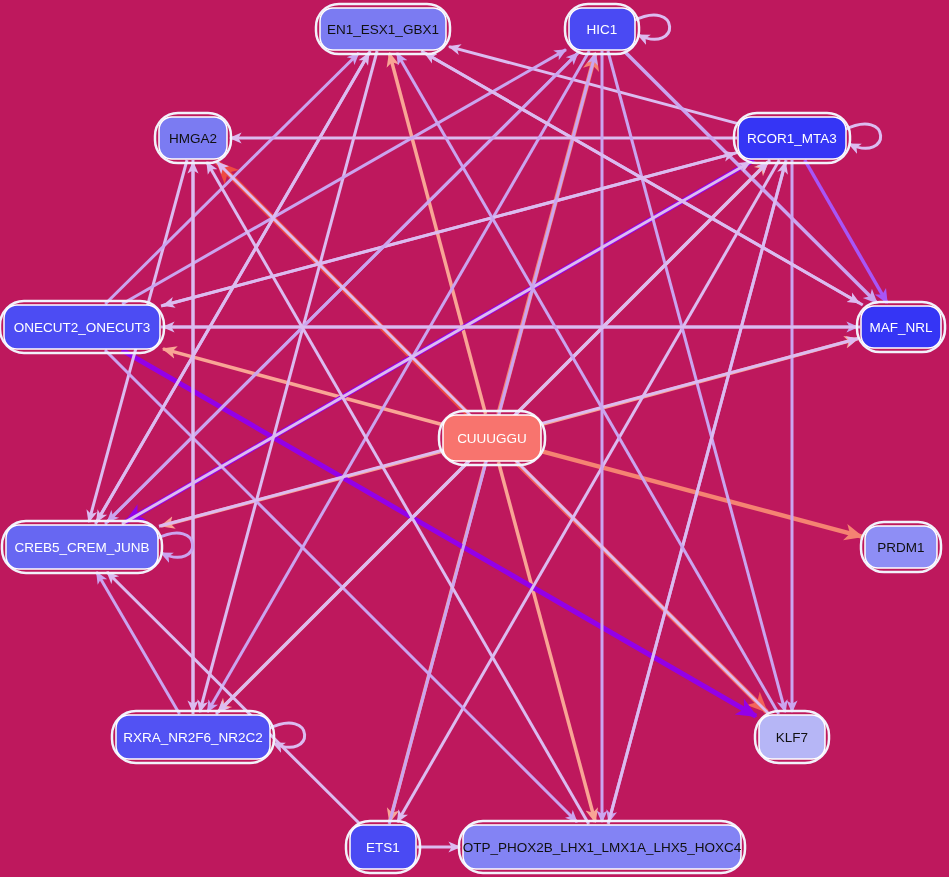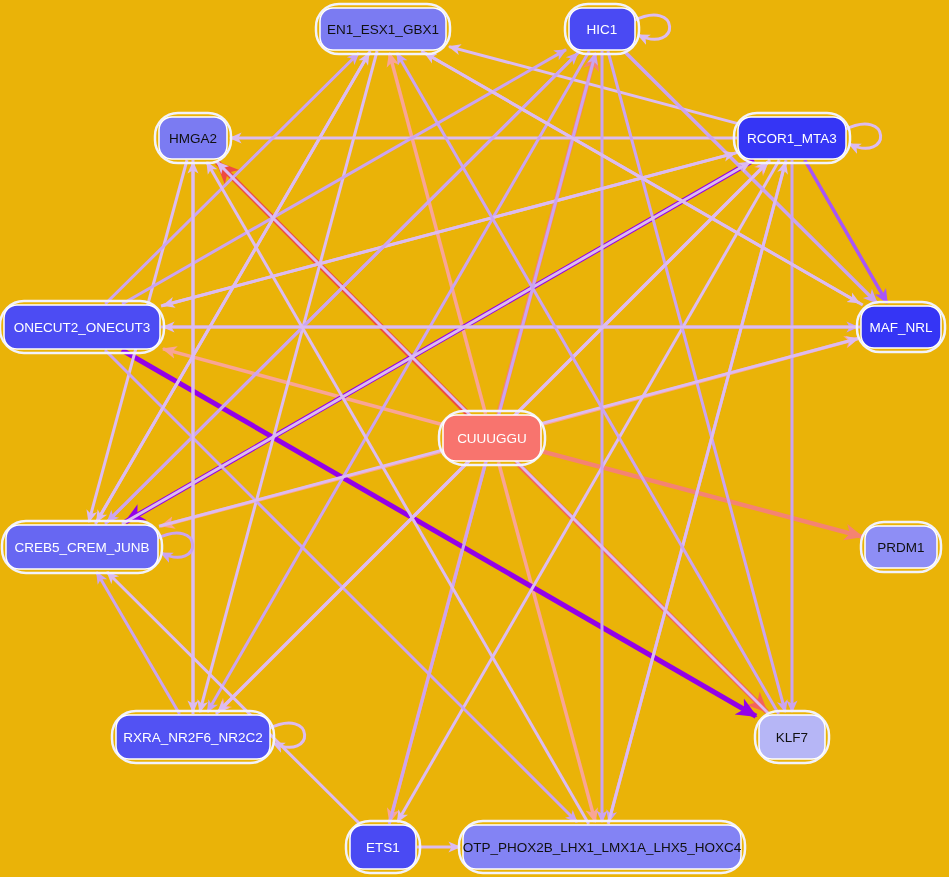--- a/index.html
+++ b/index.html
@@ -4,21 +4,21 @@
 <style>
   html, body {
     margin: 0;
     padding: 0;
     background: #ffffff;
   }
   #graph-root {
     position: relative;
     width: 949px;
     height: 877px;
-    background: #eab308;
+    background: #be185d;
     font-family: "Liberation Sans", sans-serif;
     overflow: hidden;
   }
   svg#network-canvas {
     position: absolute;
     left: 0;
     top: 0;
     width: 949px;
     height: 877px;
     display: block;

